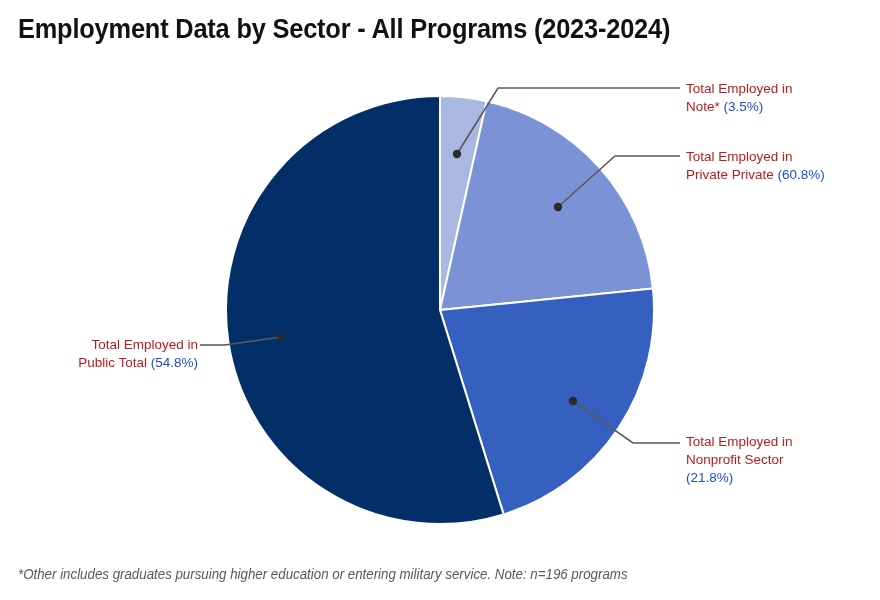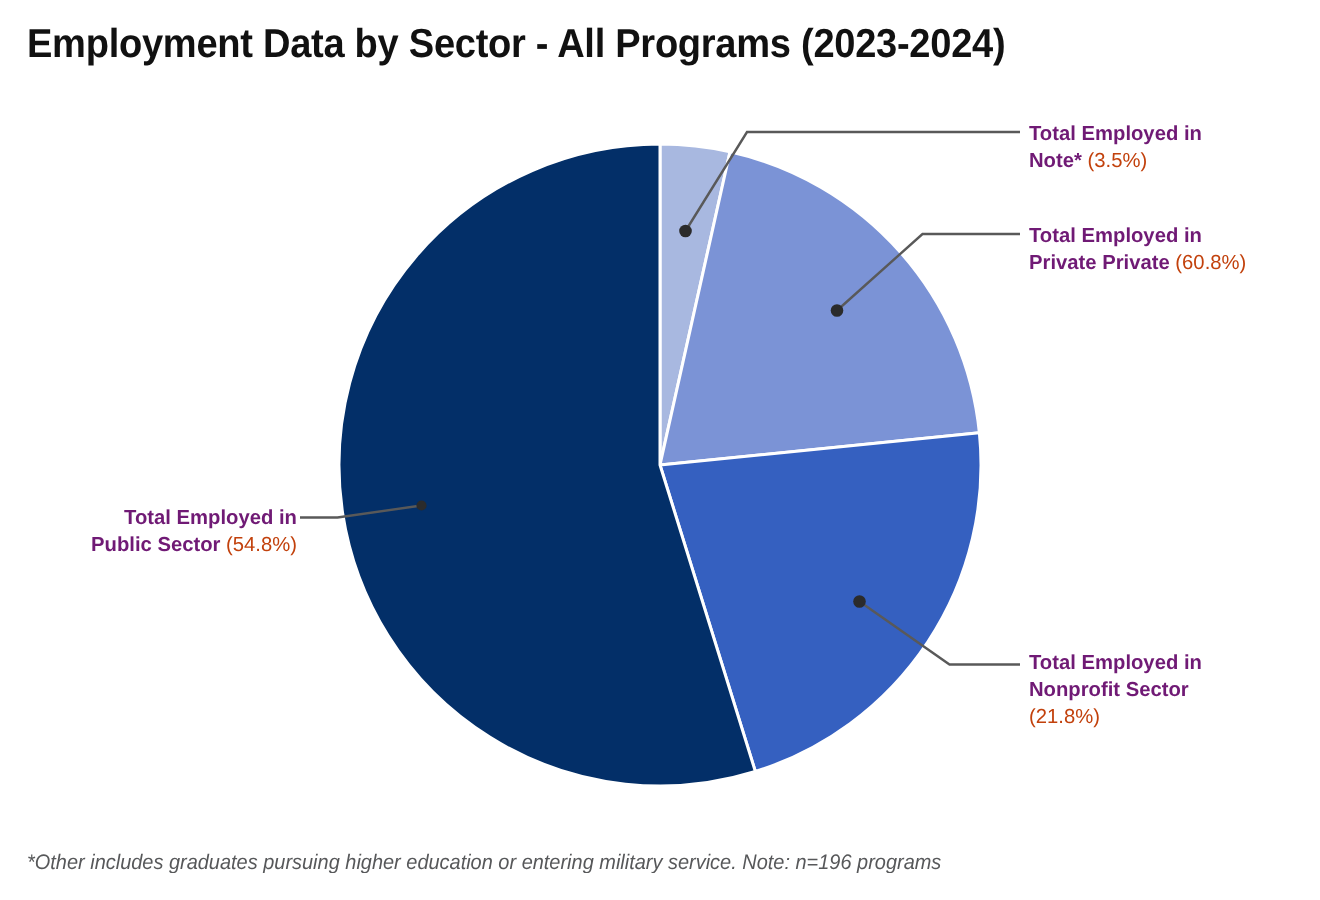--- a/index.html
+++ b/index.html
@@ -77,26 +77,26 @@
   }
 
   
   .callout {
     position: absolute;
     font-size: 13.5px;
     line-height: 18px;
     color: #1a1a1a;
   }
   .callout .name {
-    font-weight: bold;
-    color: #701a75;
+    font-weight: normal;
+    color: #b91c1c;
   }
   .callout .pct {
     font-weight: normal;
-    color: #c2410c;
+    color: #1d4ed8;
   }
   .callout.right { text-align: left; }
   .callout.left  { text-align: right; }
 
   #callout-other    { left: 686px; top: 80px;  width: 190px; }
   #callout-private  { left: 686px; top: 148px; width: 194px; }
   #callout-nonprofit{ left: 686px; top: 433px; width: 190px; }
   #callout-public   { left: 18px;  top: 336px; width: 180px; }
 </style>
 </head>
@@ -150,19 +150,19 @@
   </div>
 
   <div class="callout right" id="callout-nonprofit">
     <span class="name">Total Employed in</span><br>
     <span class="name">Nonprofit Sector</span><br>
     <span class="pct">(21.8%)</span>
   </div>
 
   <div class="callout left" id="callout-public">
     <span class="name">Total Employed in</span><br>
-    <span class="name">Public Sector</span>
+    <span class="name">Public Total</span>
     <span class="pct">(54.8%)</span>
   </div>
 
   <div class="chart-footnote">*Other includes graduates pursuing higher education or entering military service. Note: n=196 programs</div>
 
 </div>
 
 </body></html>

